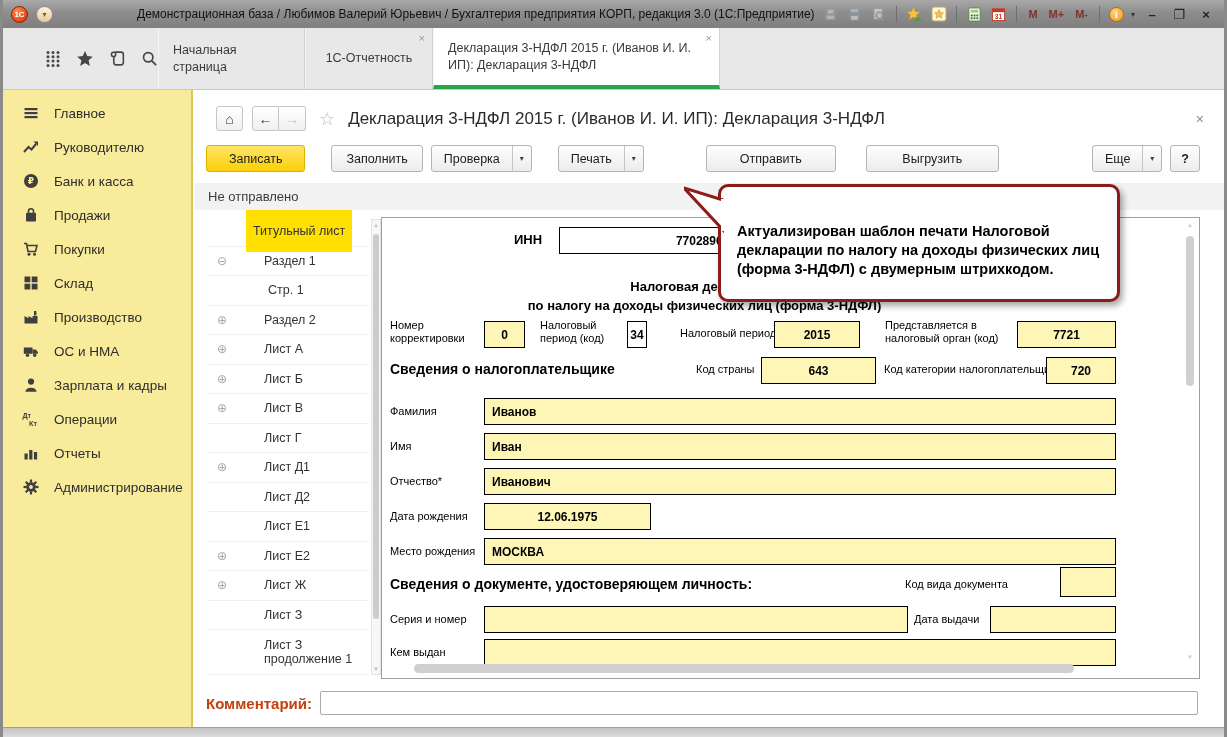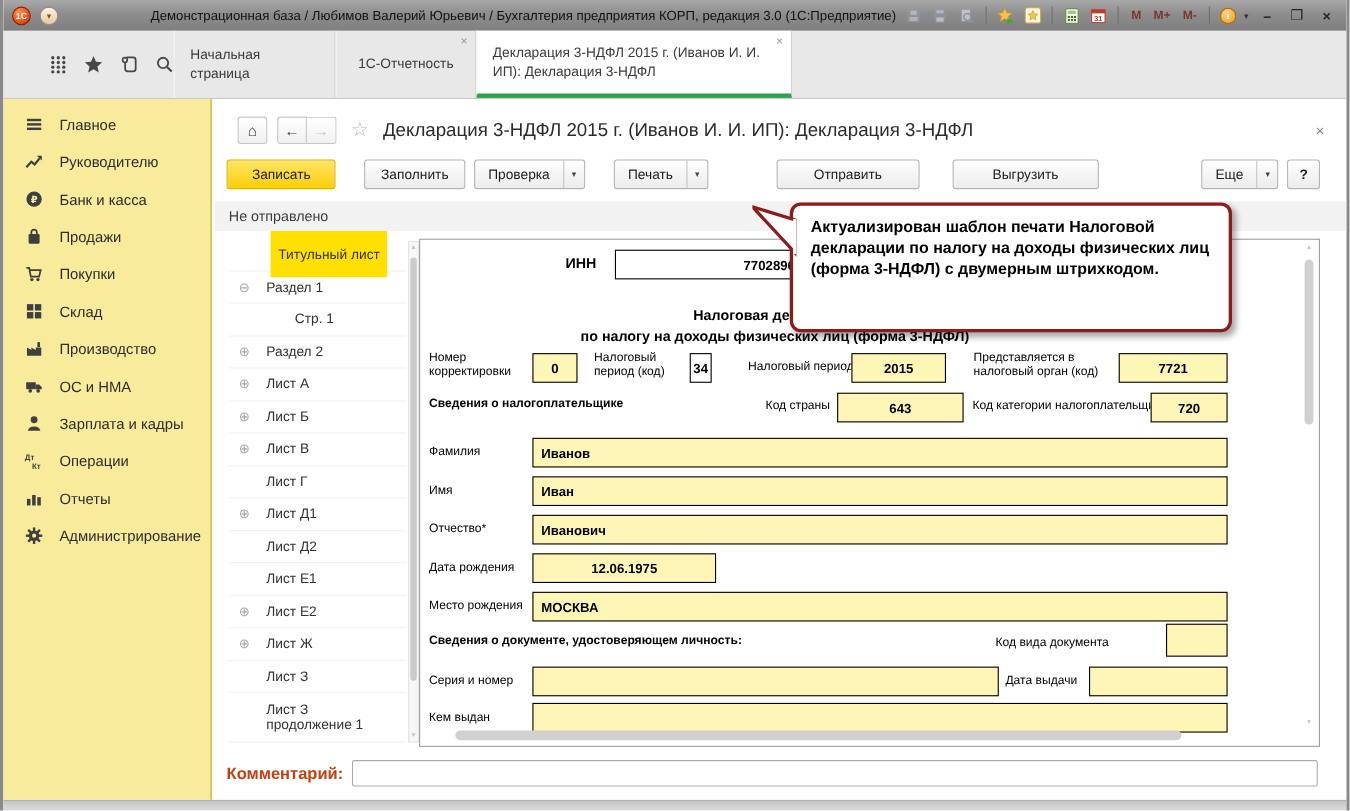--- a/index.html
+++ b/index.html
@@ -62,33 +62,33 @@
   .btn.help { padding:0 10px; font-weight:bold; }
 
   
   .status-line { height:27px; background:#f2f2f2; margin:11px 0 0 2px; display:flex; align-items:center; padding-left:13px; font-size:13px; color:#3c3c3c; }
 
   
   .workspace { flex:1; display:flex; margin:7px 24px 0 15px; min-height:0; }
   .navlist { width:173px; flex:none; position:relative; font-size:12.5px; color:#333; padding-right:12px; }
   .nav-row { height:29.5px; display:flex; align-items:center; border-bottom:1px solid #f1f1f1; position:relative; }
   .nav-row .expander { position:absolute; left:6px; width:16px; text-align:center; color:#a8a8a8; font-size:12px; }
-  .nav-row .nav-label { margin-left:34px; line-height:1.15; }
+  .nav-row .nav-label { margin-left:56px; line-height:1.15; }
   .nav-row.indent1 .nav-label { margin-left:60px; }
   .nav-row.selected .nav-label { background:#ffe000; padding:14px 7px; margin-left:38px; }
   .nav-row.tall { height:45px; }
   .nav-row.tall .nav-label { width:116px; }
   .nav-scroll { position:absolute; right:0; top:2px; bottom:4px; width:10px; background:#f7f7f7; border:1px solid #e3e3e3; }
   .nav-scroll .arr { position:absolute; left:0; right:0; text-align:center; font-size:6px; color:#c2c2c2; }
   .nav-scroll .thumb { position:absolute; left:1px; width:6px; top:14px; height:385px; background:#ccc; border-radius:4px; }
 
   
   .form-panel { flex:1; border:1px solid #9f9f9f; position:relative; background:#fff; min-width:0; }
   .flabel { position:absolute; font-size:11px; color:#000; line-height:1.2; }
-  .fsection { position:absolute; font-size:11px; font-weight:bold; color:#000; }
+  .fsection { position:absolute; font-size:14px; font-weight:bold; color:#000; }
   .cell { position:absolute; height:27px; background:#fdf6b6; border:1px solid #000; display:flex; align-items:center; justify-content:center; font-size:12px; font-weight:bold; color:#000; }
   .cell.white { background:#fff; }
   .cell.left { justify-content:flex-start; padding-left:7px; }
   .cell.right { justify-content:flex-end; padding-right:3px; }
   .form-title { position:absolute; left:0; top:60px; width:645px; text-align:center; font-weight:bold; font-size:13px; line-height:1.45; }
   .vscroll { position:absolute; top:2px; right:3px; bottom:16px; width:12px; }
   .vscroll .arr { position:absolute; left:0; right:0; text-align:center; font-size:6px; color:#c8c8c8; }
   .vscroll .thumb { position:absolute; left:2px; width:8px; top:16px; height:150px; background:#d0d0d0; border-radius:5px; }
   .hscroll { position:absolute; left:4px; right:20px; bottom:4px; height:11px; }
   .hscroll .thumb { position:absolute; top:1px; height:9px; left:28px; width:660px; background:#d0d0d0; border-radius:5px; }
@@ -96,21 +96,21 @@
   
   .comment-row { display:flex; align-items:center; margin:12px 26px 12px 13px; gap:8px; }
   .comment-label { font-size:15px; color:#c2410c; white-space:nowrap;font-weight:bold; }
   .comment-input { flex:1; height:24px; border:1px solid #ababab; border-radius:2px; font-size:12px; padding:0 6px; font-family:inherit; }
 
   
   .bottom-strip { height:10px; background:linear-gradient(#c3c3c3,#dcdcdc); border-top:1px solid #9e9e9e; }
 
   
   .callout { position:absolute; left:715px; top:184px; width:402px; height:118px; background:#fff; border:3px solid #8b1c1c; border-radius:10px; z-index:50; box-shadow:3px 4px 6px rgba(0,0,0,.35); padding:11px 14px 0 16px; }
-  .callout-text { font-size:14.5px; font-weight:bold; color:#000; line-height:1.3; }
+  .callout-text { font-size:14.5px; font-weight:bold; color:#000; line-height:1.3;margin-top:24px; }
   .callout-tail { position:absolute; left:-37px; top:-2px; width:40px; height:52px; }
 
   svg { display:block; }
 </style>
 </head>
 <body>
 
 <div class="window">
 
   <div class="titlebar">

